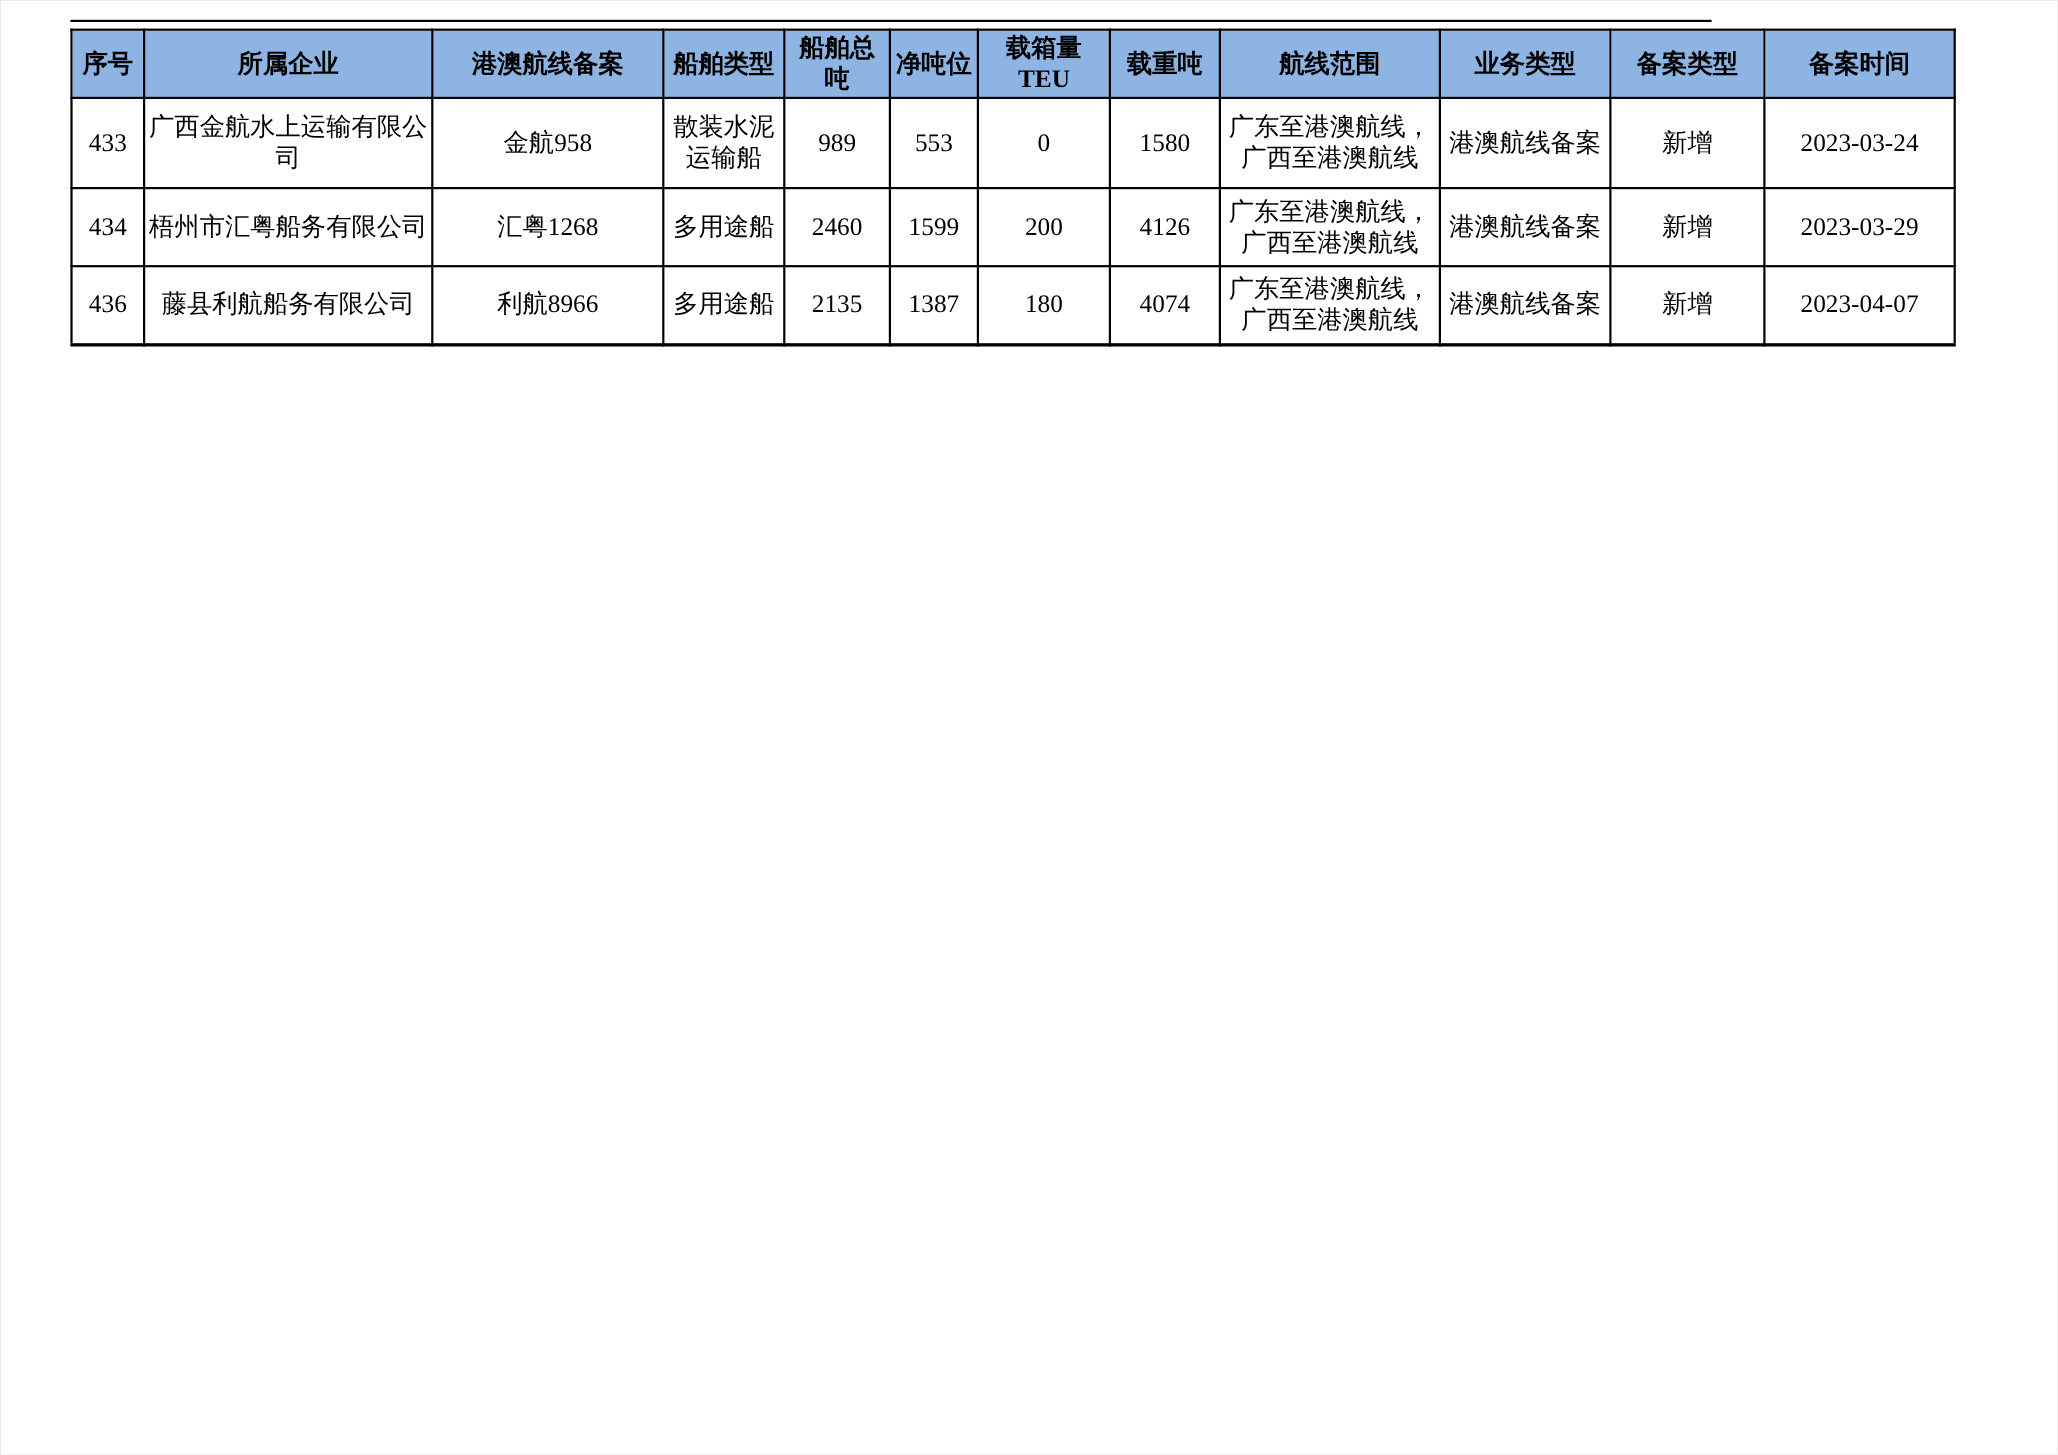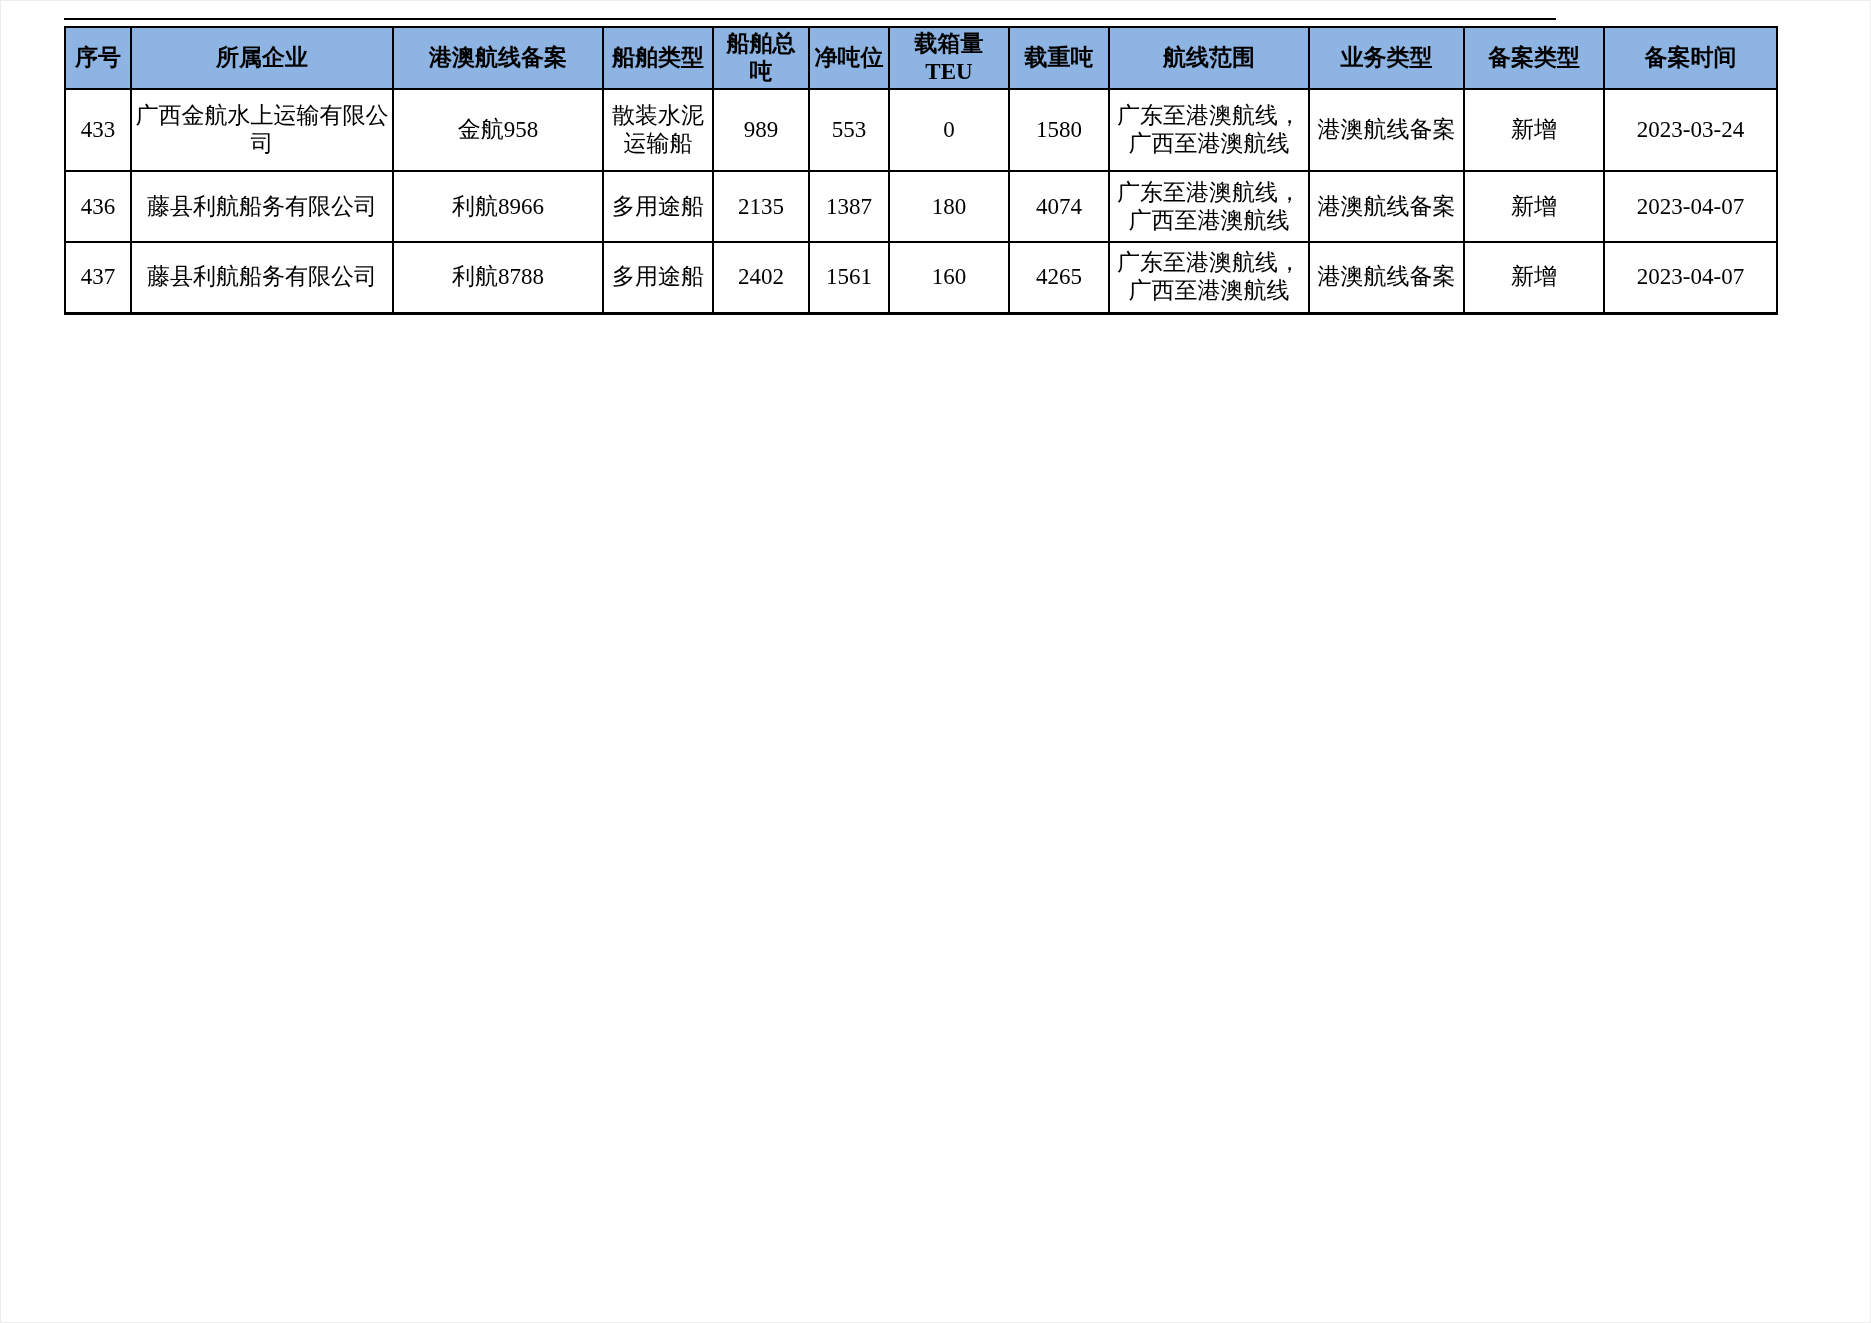--- a/index.html
+++ b/index.html
@@ -111,42 +111,42 @@
         <td>989</td>
         <td>553</td>
         <td>0</td>
         <td>1580</td>
         <td>广东至港澳航线，广西至港澳航线</td>
         <td>港澳航线备案</td>
         <td>新增</td>
         <td>2023-03-24</td>
       </tr>
       <tr>
+        <td>434</td>
+        <td>梧州市汇粤船务有限公司</td>
+        <td>汇粤1268</td>
+        <td>多用途船</td>
+        <td>2460</td>
+        <td>1599</td>
+        <td>200</td>
+        <td>4126</td>
+        <td>广东至港澳航线，广西至港澳航线</td>
+        <td>港澳航线备案</td>
+        <td>新增</td>
+        <td>2023-03-29</td>
+      </tr>
+      <tr>
         <td>436</td>
         <td>藤县利航船务有限公司</td>
         <td>利航8966</td>
         <td>多用途船</td>
         <td>2135</td>
         <td>1387</td>
         <td>180</td>
         <td>4074</td>
         <td>广东至港澳航线，广西至港澳航线</td>
         <td>港澳航线备案</td>
         <td>新增</td>
         <td>2023-04-07</td>
       </tr>
-      <tr>
-        <td>437</td>
-        <td>藤县利航船务有限公司</td>
-        <td>利航8788</td>
-        <td>多用途船</td>
-        <td>2402</td>
-        <td>1561</td>
-        <td>160</td>
-        <td>4265</td>
-        <td>广东至港澳航线，广西至港澳航线</td>
-        <td>港澳航线备案</td>
-        <td>新增</td>
-        <td>2023-04-07</td>
-      </tr>
     </tbody>
   </table>
 </div>
 
 </body></html>

